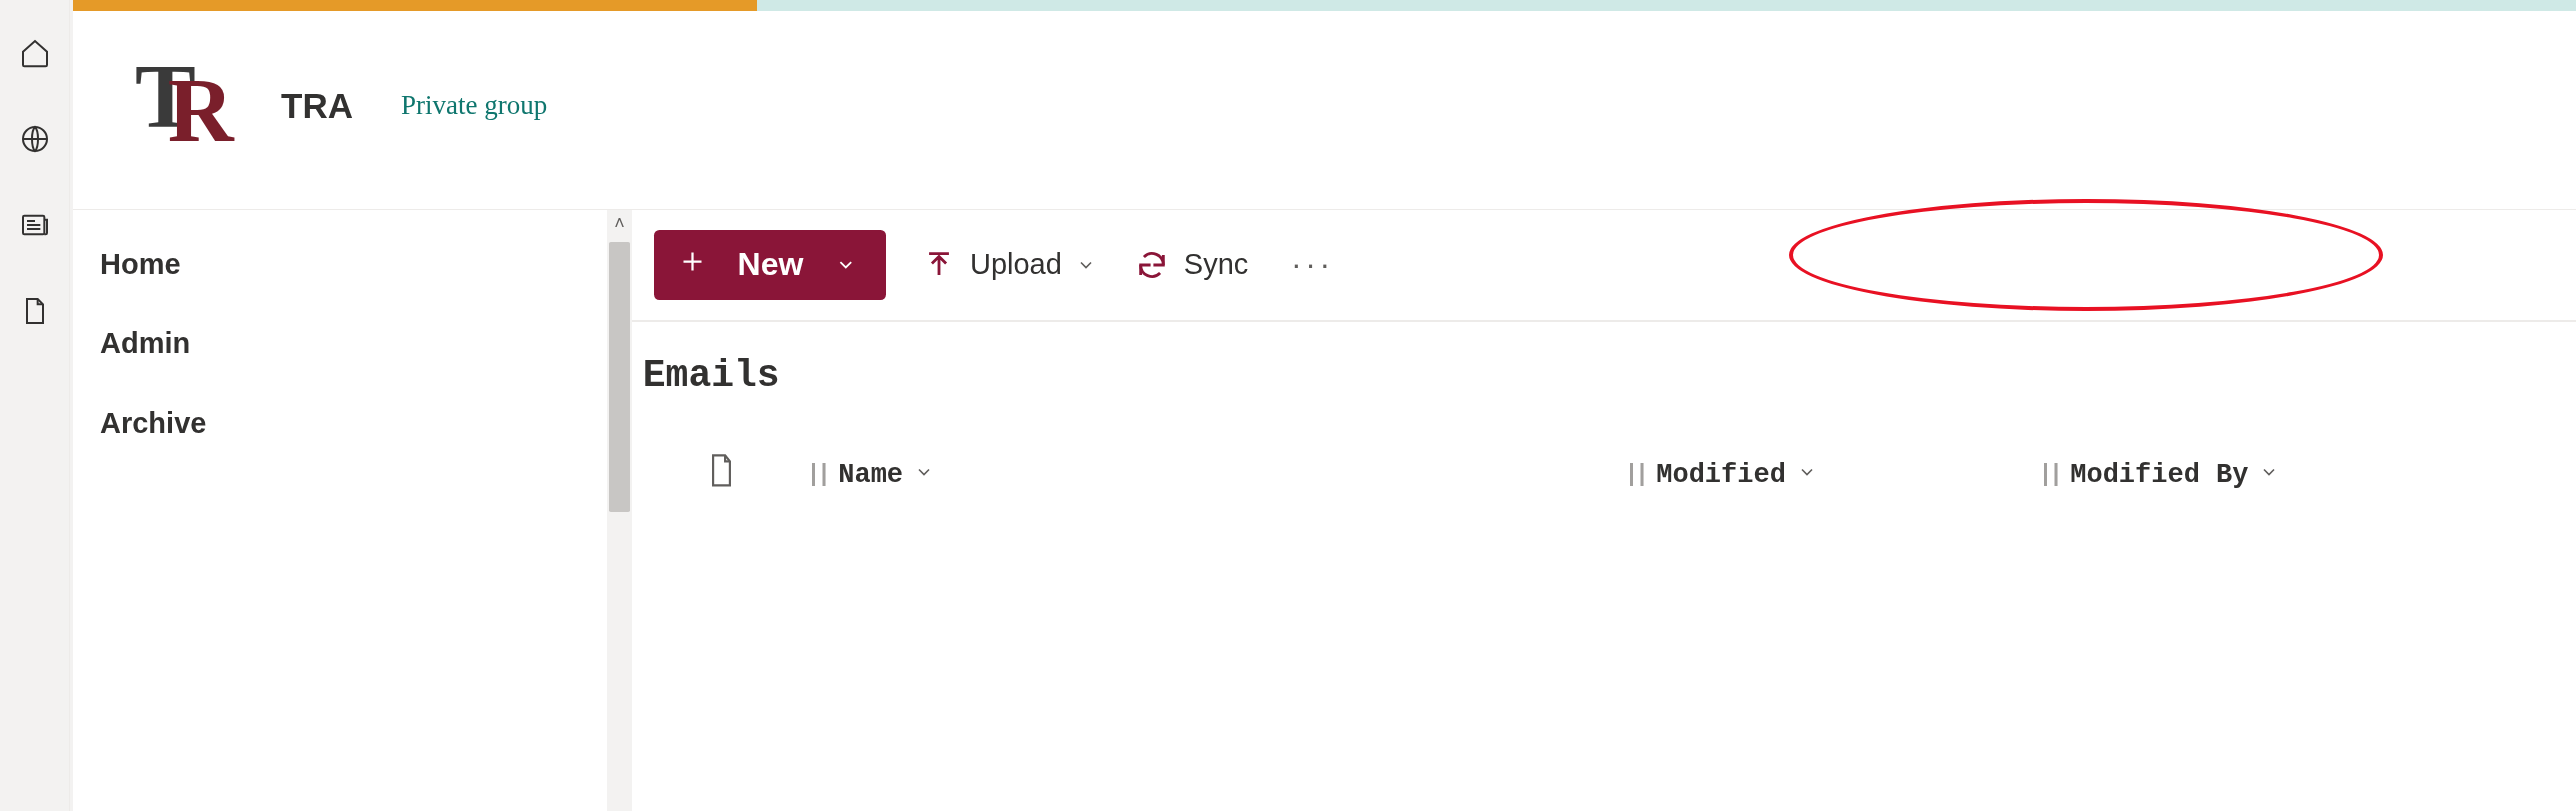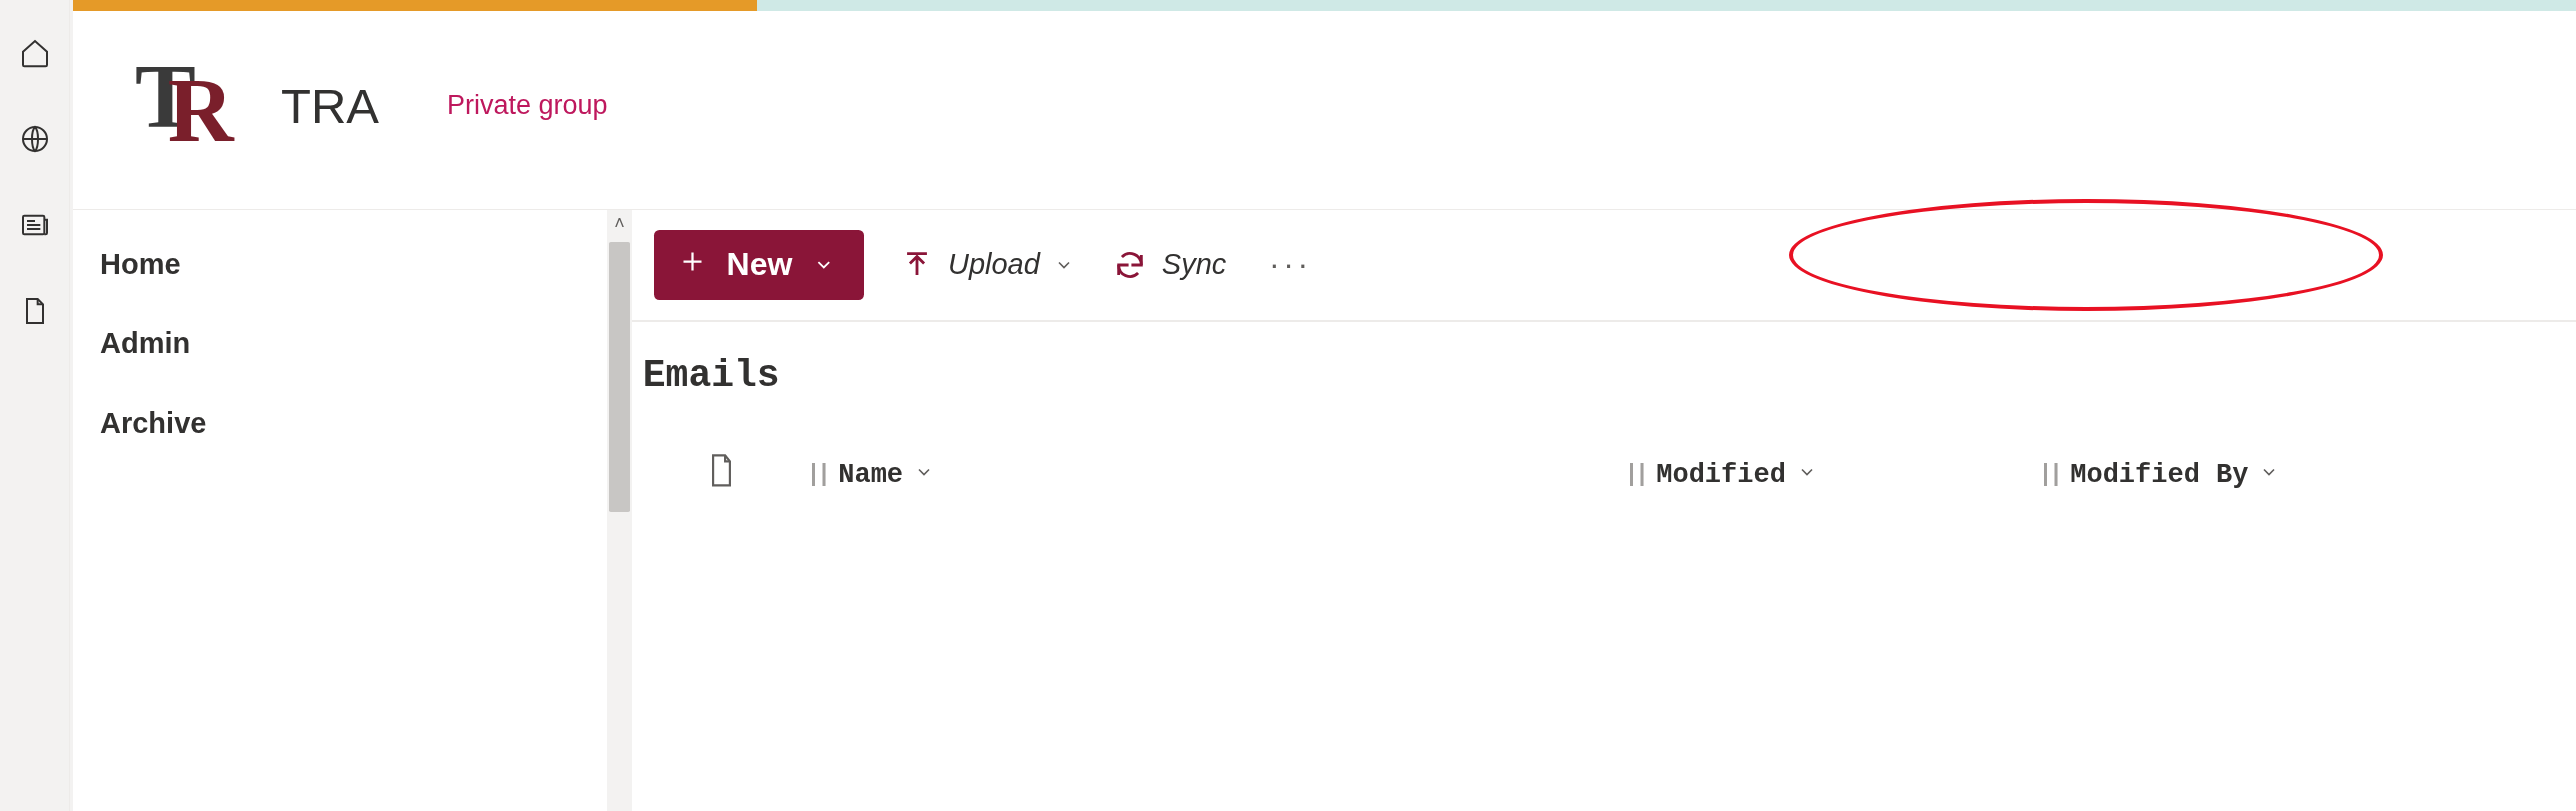--- a/index.html
+++ b/index.html
@@ -54,28 +54,29 @@
       display: flex;
       align-items: center;
       gap: 32px;
       padding: 32px 50px 40px 50px;
     }
     .site-logo {
       width: 126px; height: 126px;
       display: flex; align-items: center; justify-content: center;
     }
     .site-title {
-      font-size: 49px;
-      font-weight: 400;
+      font-size: 35px;
+      font-weight: 700;
       color: #323130;
     }
     .site-subtitle {
       font-size: 27px;
-      color: #be185d;
-      margin-left: 36px;
+      color: #0f766e;
+      margin-left: 16px;
+      font-family: Liberation Serif, serif;
     }
 
     
     .content-row { display: flex; flex: 1; }
 
     
     .left-nav {
       width: 559px;
       background: #fff;
       border-top: 1.8px solid #edebe9;
@@ -134,35 +135,34 @@
       background: #8a1538;
       color: #fff;
       border: none;
       border-radius: 5.4px;
       height: 70px;
       padding: 0 29px 0 25px;
       font-size: 32px;
       font-weight: 600;
       display: flex;
       align-items: center;
-      gap: 21px;
+      gap: 32px;
       cursor: pointer;
     }
     .btn-new .plus-icon svg { width: 27px; height: 27px; }
     .btn-new .chev svg { width: 21.6px; height: 21.6px; }
 
     .tb-btn {
       display: flex;
       align-items: center;
       gap: 14.4px;
       font-size: 29px;
       color: #323130;
       cursor: pointer;
       padding: 9px 3.6px;
-      font-style: italic;
     }
     .tb-btn .ico { color: #8a1538; display: flex; }
     .tb-btn .ico svg { width: 34px; height: 34px; }
     .tb-btn .chev { color: #605e5c; display: flex; }
     .tb-btn .chev svg { width: 20px; height: 20px; }
 
     .tb-more {
       display: flex; align-items: center;
       color: #605e5c;
       font-size: 32px;

